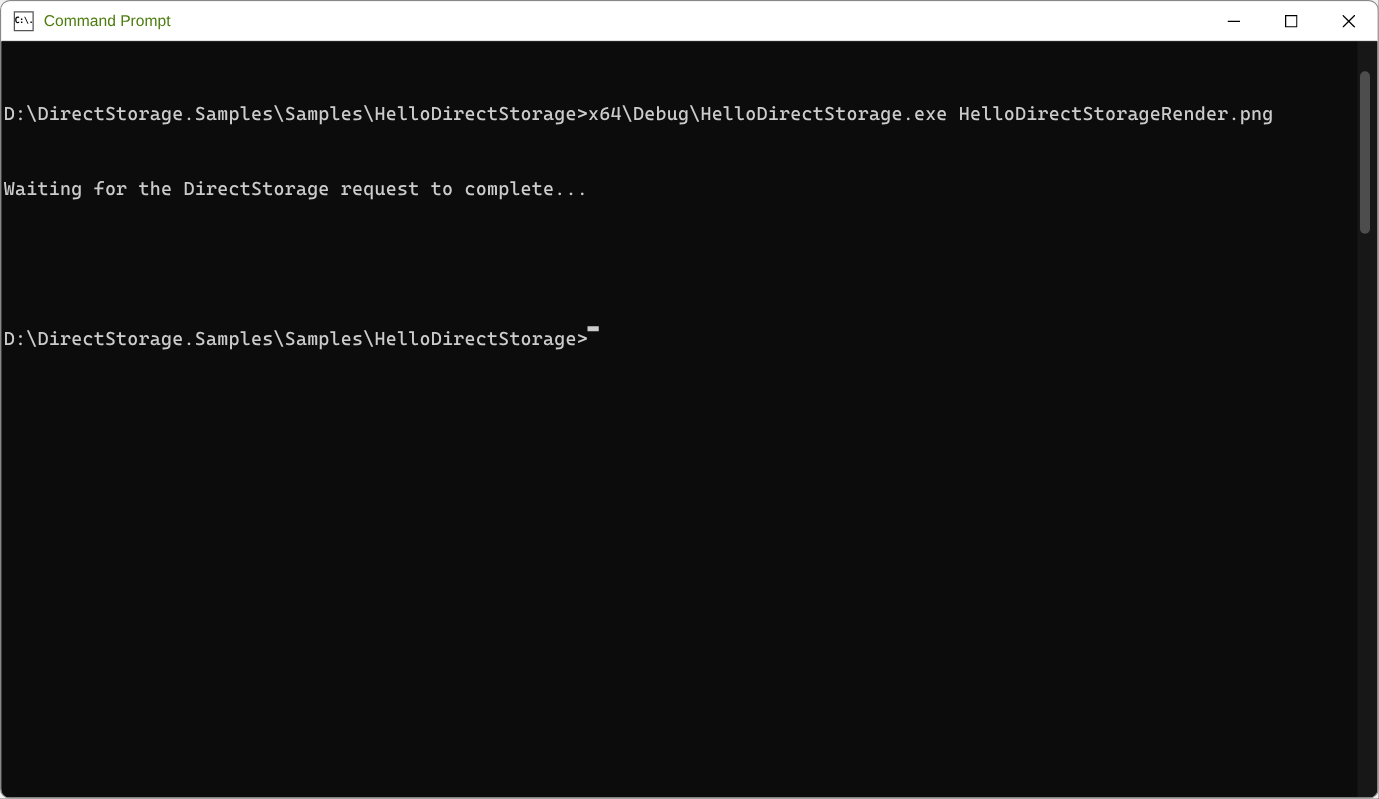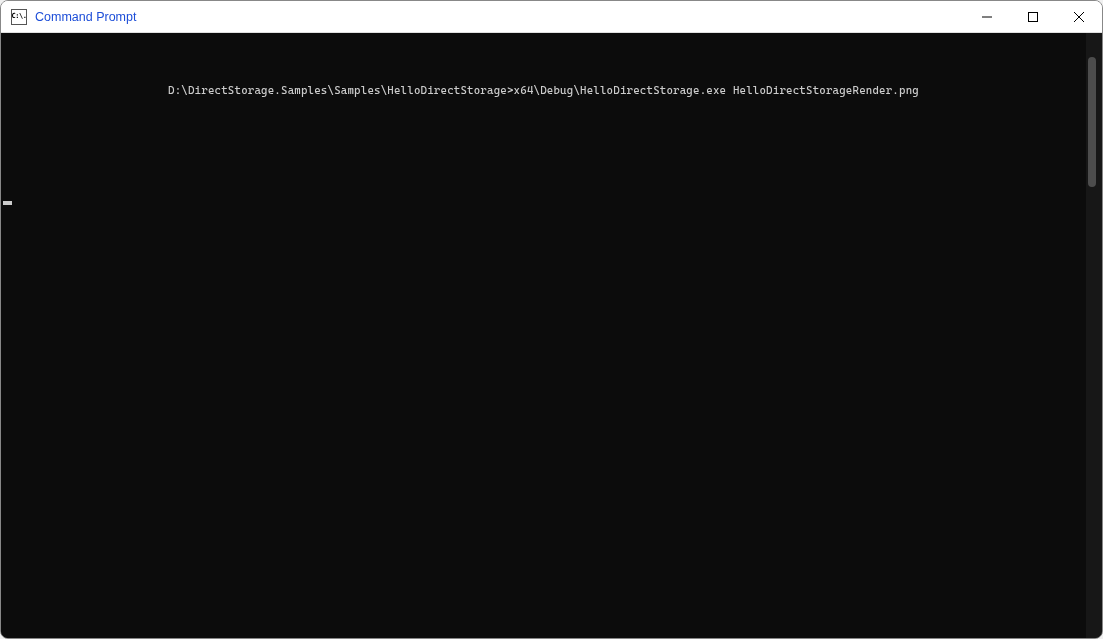--- a/index.html
+++ b/index.html
@@ -53,21 +53,21 @@
       font-size: 7px;
       font-weight: bold;
       color: #000;
       line-height: 1;
       font-family: monospace;
       letter-spacing: -0.5px;
     }
     
     .titlebar-title {
       font-size: 12.5px;
-      color: #1d4ed8;
+      color: #4d7c0f;
       flex: 1;
     }
     
     .titlebar-controls {
       display: flex;
       height: 100%;
     }
     
     .titlebar-button {
       width: 46px;
@@ -88,27 +88,26 @@
       display: flex;
       background: #0c0c0c;
       overflow: hidden;
     }
     
     .terminal {
       flex: 1;
       background: #0c0c0c;
       color: #cccccc;
       font-family: "Cascadia Mono", "Consolas", monospace;
-      font-size: 11px;
+      font-size: 15px;
       line-height: 20px;
       padding: 8px 2px 2px 2px;
       white-space: pre;
       overflow: hidden;
       letter-spacing: 0.2px;
-      text-align: center;
     }
     
     .terminal-line {
       min-height: 20px;
     }
     
     .prompt-line {
       display: flex;
     }
     
@@ -168,21 +167,22 @@
           <line x1="0" y1="0" x2="10" y2="10" stroke="currentColor" stroke-width="1"></line>
           <line x1="10" y1="0" x2="0" y2="10" stroke="currentColor" stroke-width="1"></line>
         </svg>
       </div>
     </div>
   </div>
 
   <div class="terminal-container">
     <div class="terminal">
       <div class="terminal-line">D:\DirectStorage.Samples\Samples\HelloDirectStorage&gt;x64\Debug\HelloDirectStorage.exe HelloDirectStorageRender.png</div>
+      <div class="terminal-line">Waiting for the DirectStorage request to complete...</div>
       <div class="terminal-line"></div>
-      <div class="prompt-line"><span class="cursor"></span></div>
+      <div class="prompt-line"><span>D:\DirectStorage.Samples\Samples\HelloDirectStorage&gt;</span><span class="cursor"></span></div>
     </div>
     <div class="scrollbar-track">
       <div class="scrollbar-thumb"></div>
     </div>
   </div>
 
 </div>
 
 </body></html>

